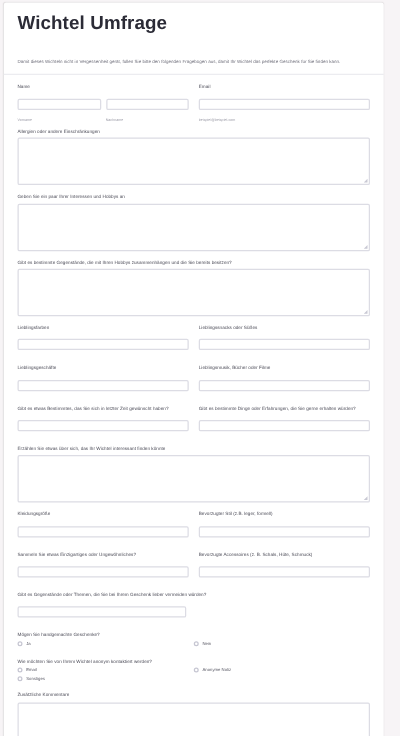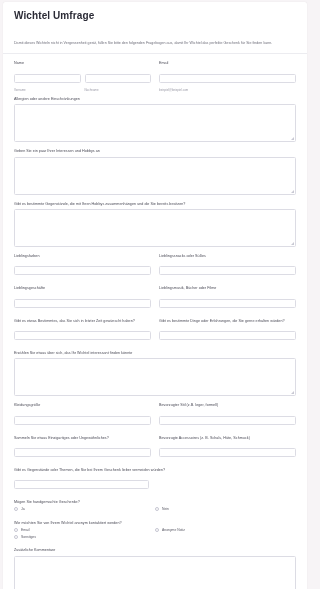--- a/index.html
+++ b/index.html
@@ -26,21 +26,21 @@
     min-height: 585px;
     border-radius: 2px;
     box-shadow: 0 0 1px rgba(0,0,0,0.12);
     padding: 0;
   }
   .header {
     padding: 8px 11px 7px 11px;
     border-bottom: 1px solid #ececf0;
   }
   .title {
-    font-size: 10px;
+    font-size: 15px;
     font-weight: bold;
     color: #2b2b36;
     letter-spacing: 0.1px;
     margin-bottom: 20px;
   }
   .subtitle {
     font-size: 3.6px;
     color: #6e6e7a;
     line-height: 1.45;
     letter-spacing: 0.02px;

